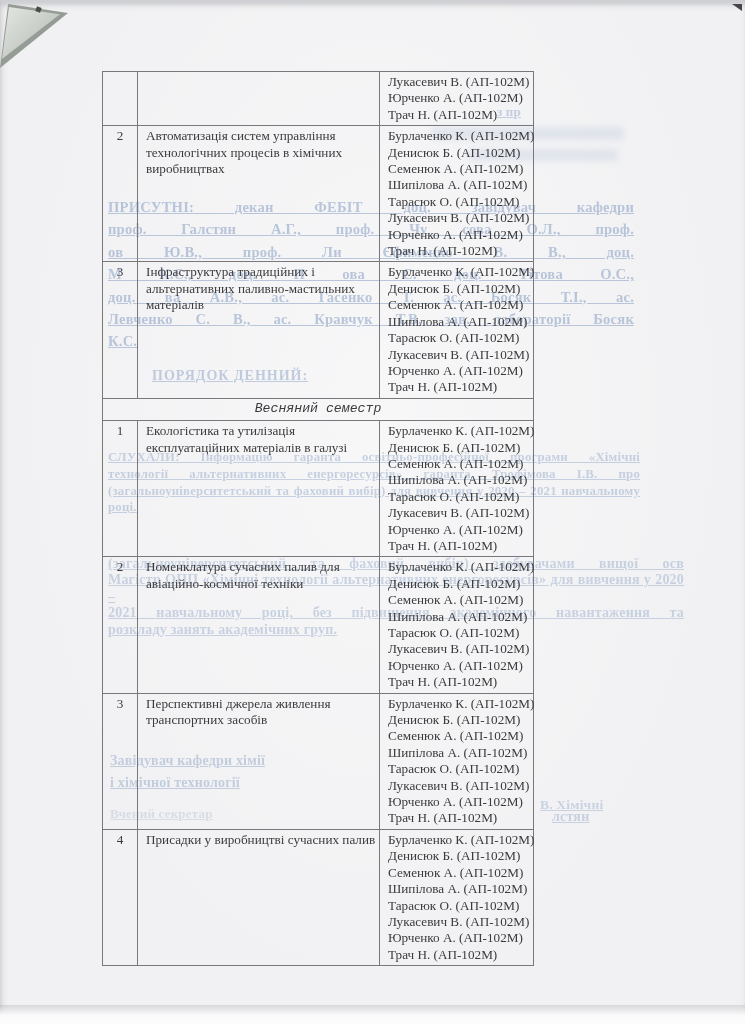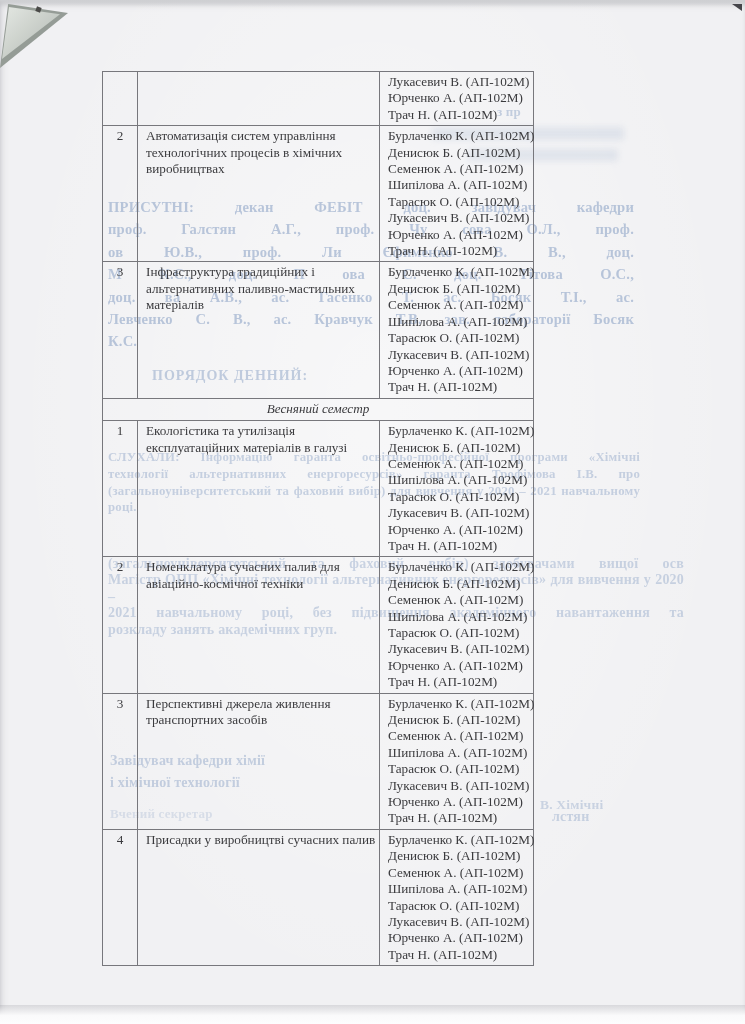--- a/index.html
+++ b/index.html
@@ -26,21 +26,21 @@
   .fold{position:absolute;left:2px;top:7px;width:58px;height:52px;
     clip-path:polygon(12% 0,100% 14%,0 100%);
     background:linear-gradient(135deg,#dfe3de 10%,#bfc5bf 70%,#aab1ab 100%);}
   .corner-dot{position:absolute;left:36px;top:7px;width:5px;height:5px;background:#4a4a48;
     transform:rotate(20deg);}
   .corner-tick{position:absolute;left:732px;top:4px;width:10px;height:7px;
     clip-path:polygon(0 0,100% 0,100% 100%);background:#45454a;}
 
   
   .bleed{position:absolute;z-index:1;color:#93a8c9;font-weight:bold;
-    filter:blur(.55px);letter-spacing:.2px;}
+    filter:blur(.55px);letter-spacing:.2px;text-decoration:underline;}
   .bleed .bleed-line{text-align:justify;text-align-last:justify;min-height:1em;}
   .bleed .bleed-line:last-child{text-align-last:left;}
   .b-topfrag{left:497px;top:104px;font-size:13px;opacity:.5;}
   .b-present{left:108px;top:196px;width:526px;font-size:14.6px;line-height:22.4px;opacity:.62;}
   .b-agenda{left:152px;top:368px;font-size:14px;opacity:.55;letter-spacing:1px;}
   .b-heard{left:108px;top:449px;width:532px;font-size:12.8px;line-height:16.8px;opacity:.48;}
   .b-choice{left:108px;top:556px;width:576px;font-size:14px;line-height:16.4px;opacity:.45;}
   .b-sig{left:110px;top:750px;font-size:14px;line-height:22px;opacity:.5;}
   .b-sig .bleed-line{text-align:center;text-align-last:left;}
   .b-signame{left:552px;top:763px;font-size:14px;opacity:.45;margin-top:46px;}
@@ -56,21 +56,21 @@
     border:1px solid #77777c;box-sizing:border-box;
     color:#3b3b3e;font-size:13.2px;line-height:16.4px;
   }
   .trow{display:flex;border-bottom:1px solid #77777c;}
   .trow:last-child{border-bottom:none;}
   .c-num{width:35px;border-right:1px solid #77777c;box-sizing:border-box;
     padding:2px 0;text-align:center;flex:none;}
   .c-disc{width:242px;border-right:1px solid #77777c;box-sizing:border-box;
     padding:2px 0 2px 8px;flex:none;}
   .c-stud{flex:1;padding:2px 6px 2px 8px;}
-  .divider-row{display:flex;border-bottom:1px solid #77777c;}
+  .divider-row{display:flex;border-bottom:1px solid #77777c;font-family:Liberation Mono, monospace;}
   .c-full{flex:1;text-align:center;font-style:italic;padding:2px 0 3px 0;}
   .student-line{white-space:nowrap;}
 </style>
 </head>
 <body>
 
 <div class="page">
 
   <div class="top-edge"></div>
   <div class="fold-shadow"></div>

